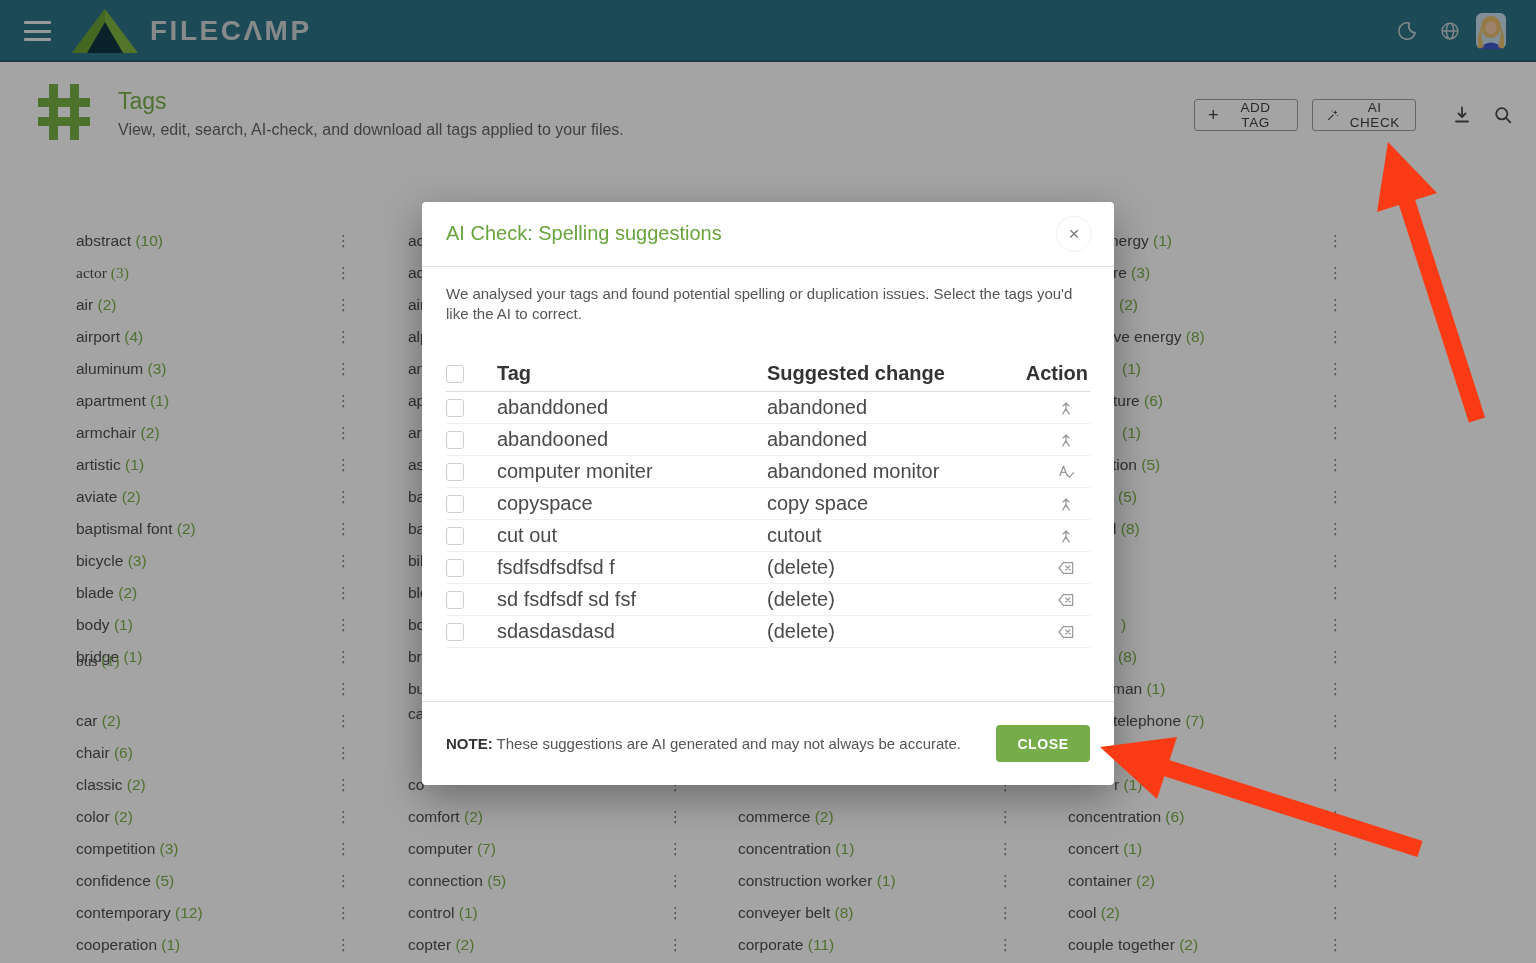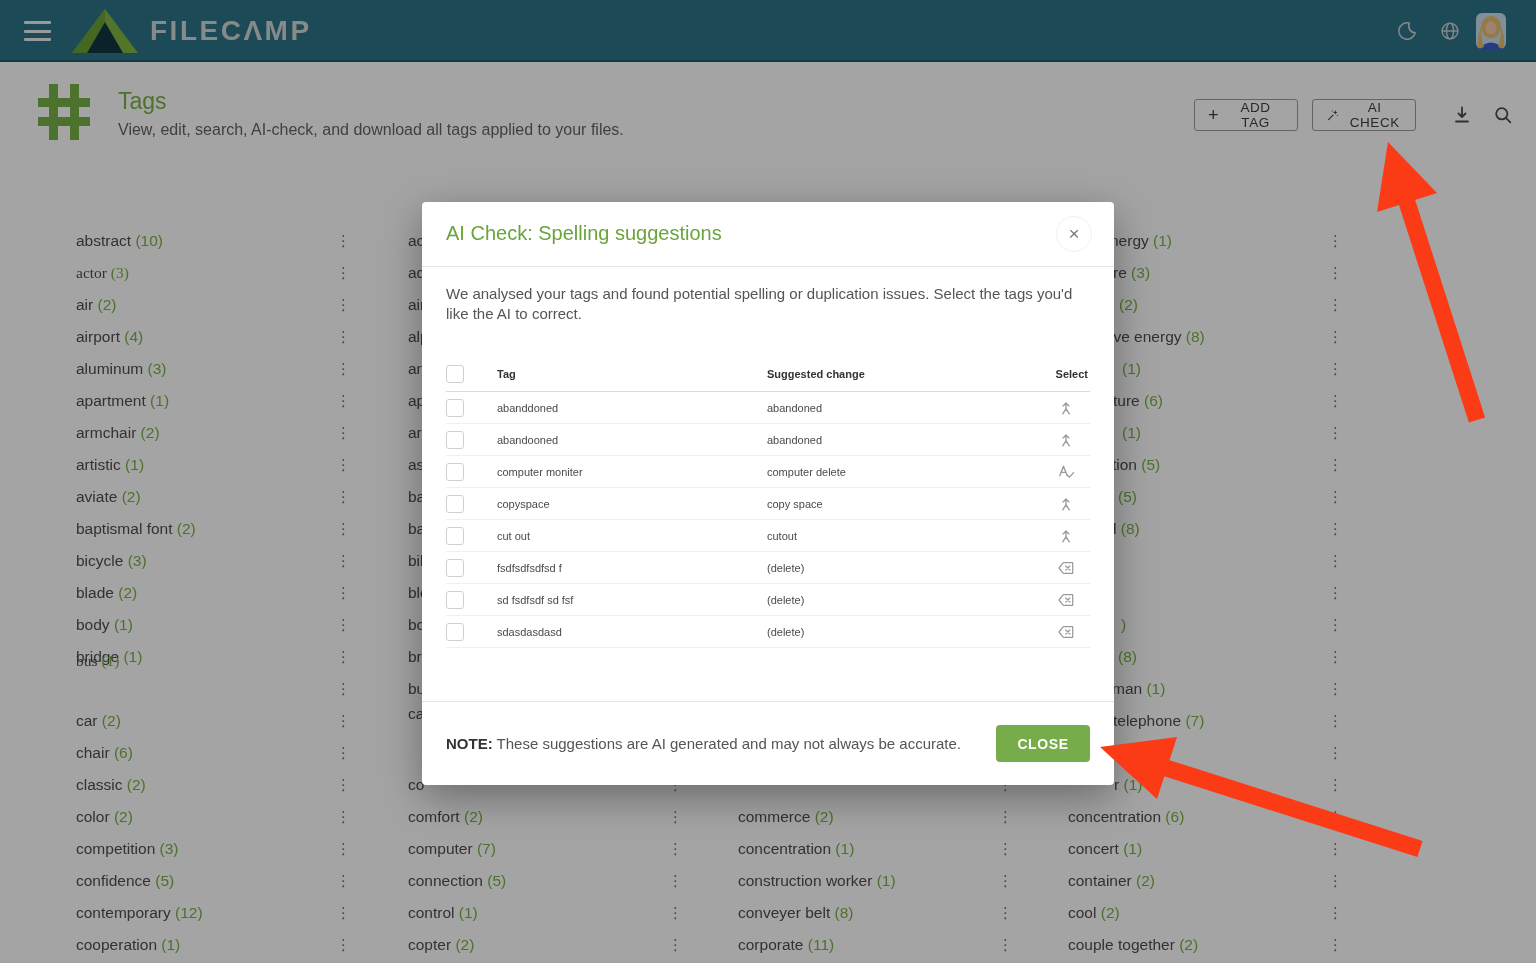--- a/index.html
+++ b/index.html
@@ -38,21 +38,21 @@
   
   .overlay{position:absolute;inset:0;background:rgba(0,0,0,.32);z-index:10;}
   .modal{position:absolute;left:422px;top:202px;width:692px;height:583px;background:#fff;border-radius:4px;
          box-shadow:0 12px 40px rgba(0,0,0,.35);z-index:20;}
   .modal-head{height:65px;border-bottom:1px solid #e3e3e3;position:relative;}
   .modal-title{position:absolute;left:24px;top:20px;font-size:20px;color:var(--modal-green);}
   .modal-close{position:absolute;right:22px;top:14px;width:36px;height:36px;border-radius:50%;border:1px solid #f0f0f0;
                background:#fff;color:#7a7a7a;font-size:19px;line-height:34px;text-align:center;cursor:pointer;}
   .modal-desc{margin:17px 24px 0;width:648px;font-size:15px;line-height:20px;color:#555;}
   .stable{margin:32px 24px 0;}
-  .trow{display:grid;grid-template-columns:51px 270px 1fr 70px;align-items:center;height:32px;border-bottom:1px solid #efefef;font-size:11px;color:#4a4a4a;}
+  .trow{display:grid;grid-template-columns:51px 270px 1fr 70px;align-items:center;height:32px;border-bottom:1px solid #efefef;font-size:20px;color:#4a4a4a;}
   .trow.head{height:36px;border-bottom:1px solid #dcdcdc;font-weight:bold;color:#333;}
   .cb{width:18px;height:18px;border:1.5px solid #cfcfcf;border-radius:3px;background:#fff;cursor:pointer;}
   .acell{display:flex;justify-content:flex-end;padding-right:14px;color:#9a9a9a;}
   .acell svg{display:block;}
   .head .acell-label{text-align:right;padding-right:2px;}
   .modal-foot{position:absolute;left:0;right:0;bottom:0;height:84px;border-top:1px solid #e3e3e3;
               display:flex;align-items:center;justify-content:space-between;padding:0 24px;}
   .note{font-size:15px;color:#555;}
   .note b{color:#333;}
   .close-btn{width:94px;height:37px;border:none;border-radius:4px;background:var(--btn-green);color:#fff;
@@ -306,21 +306,21 @@
     <button class="modal-close">×</button>
   </div>
   <div class="modal-desc">We analysed your tags and found potential spelling or duplication issues. Select the tags you'd like the AI to correct.</div>
   <div class="stable">
     <div class="trow head">
       <div>
           <div class="cb"></div>
         </div>
       <div>Tag</div>
       <div>Suggested change</div>
-      <div class="acell-label">Select</div>
+      <div class="acell-label">Action</div>
     </div>
     <div>
         <div class="trow">
           <div>
             <div class="cb"></div>
           </div>
           <div>abanddoned</div>
           <div>abandoned</div>
           <div class="acell">
             <svg width="20" height="20" viewBox="0 0 24 24">
@@ -338,21 +338,21 @@
             <svg width="20" height="20" viewBox="0 0 24 24">
               <path d="M12 6 V13 M8.5 9.5 L12 6 L15.5 9.5 M12 13 L8 19 M12 13 L16 19" fill="none" stroke="currentColor" stroke-width="1.6" stroke-linecap="round" stroke-linejoin="round"></path>
             </svg>
           </div>
         </div>
         <div class="trow">
           <div>
             <div class="cb"></div>
           </div>
           <div>computer moniter</div>
-          <div>computer delete</div>
+          <div>abandoned monitor</div>
           <div class="acell">
             <svg width="20" height="20" viewBox="0 0 24 24">
               <path d="M4.5 16.5 L9 5 L13.5 16.5 M6.2 12.5 H11.8" fill="none" stroke="currentColor" stroke-width="1.6" stroke-linecap="round" stroke-linejoin="round"></path>
               <path d="M13.5 15.5 L16.2 18.2 L21 12.8" fill="none" stroke="currentColor" stroke-width="1.6" stroke-linecap="round" stroke-linejoin="round"></path>
             </svg>
           </div>
         </div>
         <div class="trow">
           <div>
             <div class="cb"></div>

